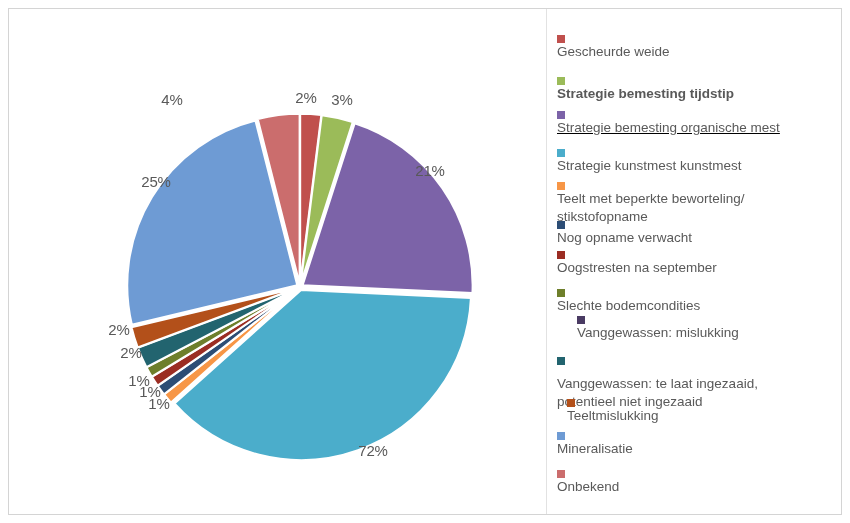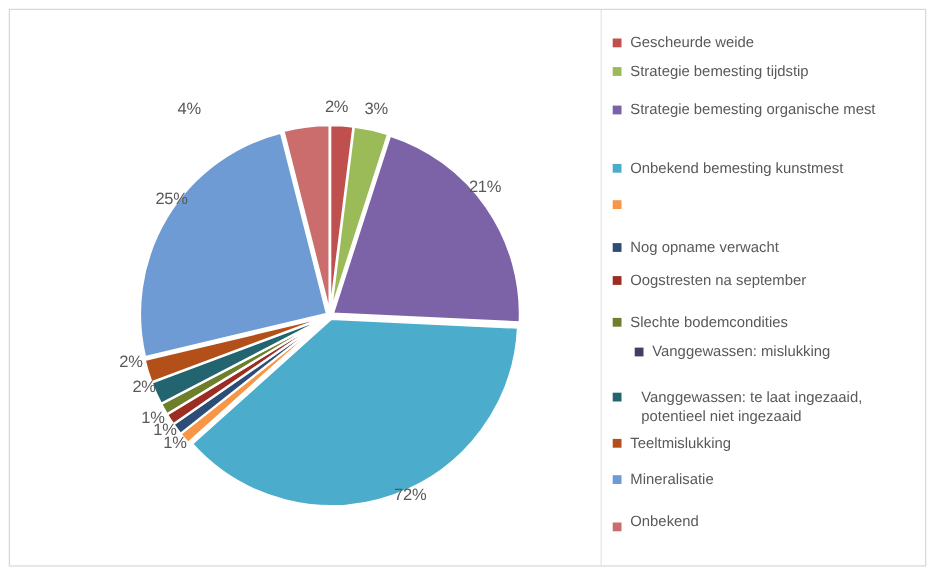--- a/index.html
+++ b/index.html
@@ -65,20 +65,21 @@
     top: 20px;
     width: 285px;
     height: 480px;
   }
   .legend-item {
     position: absolute;
     display: flex;
     align-items: flex-start;
     left: 0;
     width: 282px;
+    flex-direction: column;
   }
   .legend-swatch {
     width: 8px;
     height: 8px;
     flex: 0 0 8px;
     margin-top: 5px;
     margin-right: 8px;
   }
   .legend-label {
     color: #595959;
@@ -108,49 +109,50 @@
           <path d="M 288.0780055992684 279.3045875678134 L 137.46 358.13 A 170 170 0 0 1 128.84 338.83 Z" fill="#22646F" stroke="#ffffff" stroke-width="2"></path>
           <path d="M 287.93869529909944 278.9318870791272 L 128.70 338.45 A 170 170 0 0 1 122.54 318.23 Z" fill="#B3501A" stroke="#ffffff" stroke-width="2"></path>
           <path d="M 288.2624906787803 276.34288120032534 L 122.87 315.64 A 170 170 0 0 1 246.40 111.58 Z" fill="#6E9BD4" stroke="#ffffff" stroke-width="2"></path>
           <path d="M 290.60288399163755 274.8247364084375 L 248.74 110.06 A 170 170 0 0 1 290.60 104.82 Z" fill="#CB6D6D" stroke="#ffffff" stroke-width="2"></path>
         </g>
     </svg>
 
     <div class="slice-label" style="left:163px; top:90px;">4%</div>
     <div class="slice-label" style="left:297px; top:88px;">2%</div>
     <div class="slice-label" style="left:333px; top:90px;">3%</div>
-    <div class="slice-label" style="left:432px; top:161px;">21%</div>
+    <div class="slice-label" style="left:421px; top:161px;">21%</div>
     <div class="slice-label" style="left:364px; top:441px;">72%</div>
     <div class="slice-label" style="left:123px; top:172px;margin-left:24px;">25%</div>
     <div class="slice-label" style="left:110px; top:320px;">2%</div>
     <div class="slice-label" style="left:122px; top:343px;">2%</div>
     <div class="slice-label" style="left:130px; top:371px;">1%</div>
     <div class="slice-label" style="left:141px; top:382px;">1%</div>
     <div class="slice-label" style="left:150px; top:394px;">1%</div>
   </div>
 
   <div id="legend">
       <div class="legend-item" style="top: 10px;">
         <span class="legend-swatch" style="background: rgb(192, 80, 77);"></span>
         <span class="legend-label">Gescheurde weide</span>
       </div>
-      <div class="legend-item" style="top: 36px;">
+      <div class="legend-item" style="top: 52px; font-weight: bold;">
         <span class="legend-swatch" style="background: rgb(155, 187, 89);"></span>
         <span class="legend-label">Strategie bemesting tijdstip</span>
       </div>
-      <div class="legend-item" style="top: 71px;">
+      <div class="legend-item" style="top: 86px; text-decoration: underline;">
         <span class="legend-swatch" style="background: rgb(124, 99, 168);"></span>
         <span class="legend-label">Strategie bemesting organische mest</span>
       </div>
       <div class="legend-item" style="top: 124px;">
         <span class="legend-swatch" style="background: rgb(75, 173, 203);"></span>
-        <span class="legend-label">Onbekend bemesting kunstmest</span>
+        <span class="legend-label">Strategie kunstmest kunstmest</span>
       </div>
       <div class="legend-item" style="top: 157px;">
         <span class="legend-swatch" style="background: rgb(247, 150, 70);"></span>
+        <span class="legend-label" style="width: 232px;">Teelt met beperkte beworteling/ stikstofopname</span>
       </div>
       <div class="legend-item" style="top: 226px;">
         <span class="legend-swatch" style="background: rgb(155, 45, 35);"></span>
         <span class="legend-label">Oogstresten na september</span>
       </div>
       <div class="legend-item" style="top: 196px;">
         <span class="legend-swatch" style="background: rgb(44, 77, 117);"></span>
         <span class="legend-label">Nog opname verwacht</span>
       </div>
       <div class="legend-item" style="top: 264px;">
@@ -158,26 +160,26 @@
         <span class="legend-label">Slechte bodemcondities</span>
       </div>
       <div class="legend-item" style="top: 291px; margin-left: 20px;">
         <span class="legend-swatch" style="background: rgb(74, 59, 99);"></span>
         <span class="legend-label">Vanggewassen: mislukking</span>
       </div>
       <div class="legend-item" style="top: 332px; gap: 10px;">
         <span class="legend-swatch" style="background: rgb(34, 100, 111);"></span>
         <span class="legend-label" style="width: 232px;">Vanggewassen: te laat ingezaaid, potentieel niet ingezaaid</span>
       </div>
-      <div class="legend-item" style="top: 374px;">
+      <div class="legend-item" style="top: 374px; margin-left: 10px;">
         <span class="legend-swatch" style="background: rgb(179, 80, 26);"></span>
         <span class="legend-label">Teeltmislukking</span>
       </div>
       <div class="legend-item" style="top: 407px;">
         <span class="legend-swatch" style="background: rgb(110, 155, 212);"></span>
         <span class="legend-label">Mineralisatie</span>
       </div>
-      <div class="legend-item" style="top: 445px; align-items: flex-end;">
+      <div class="legend-item" style="top: 445px;">
         <span class="legend-swatch" style="background: rgb(203, 109, 109);"></span>
         <span class="legend-label">Onbekend</span>
       </div>
     </div>
 </div>
 
 </body></html>

